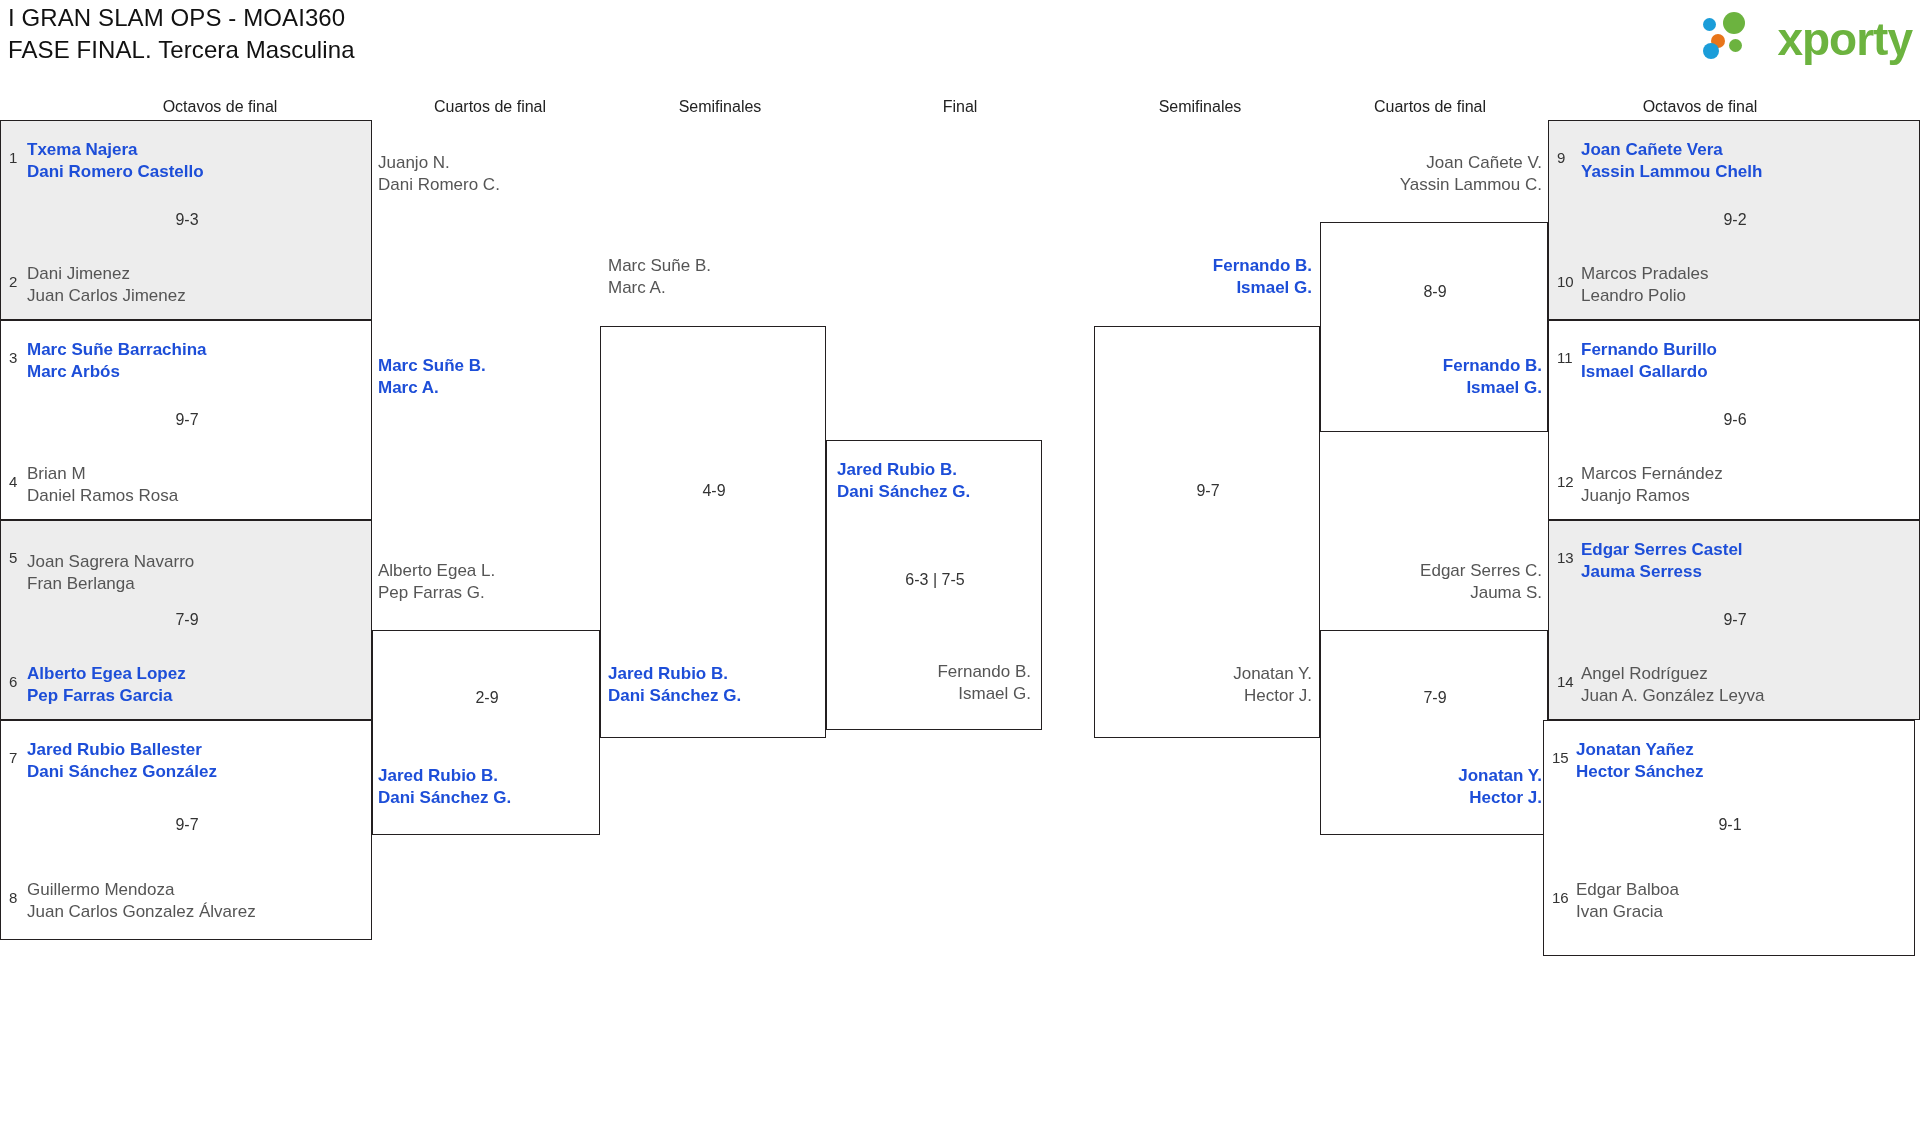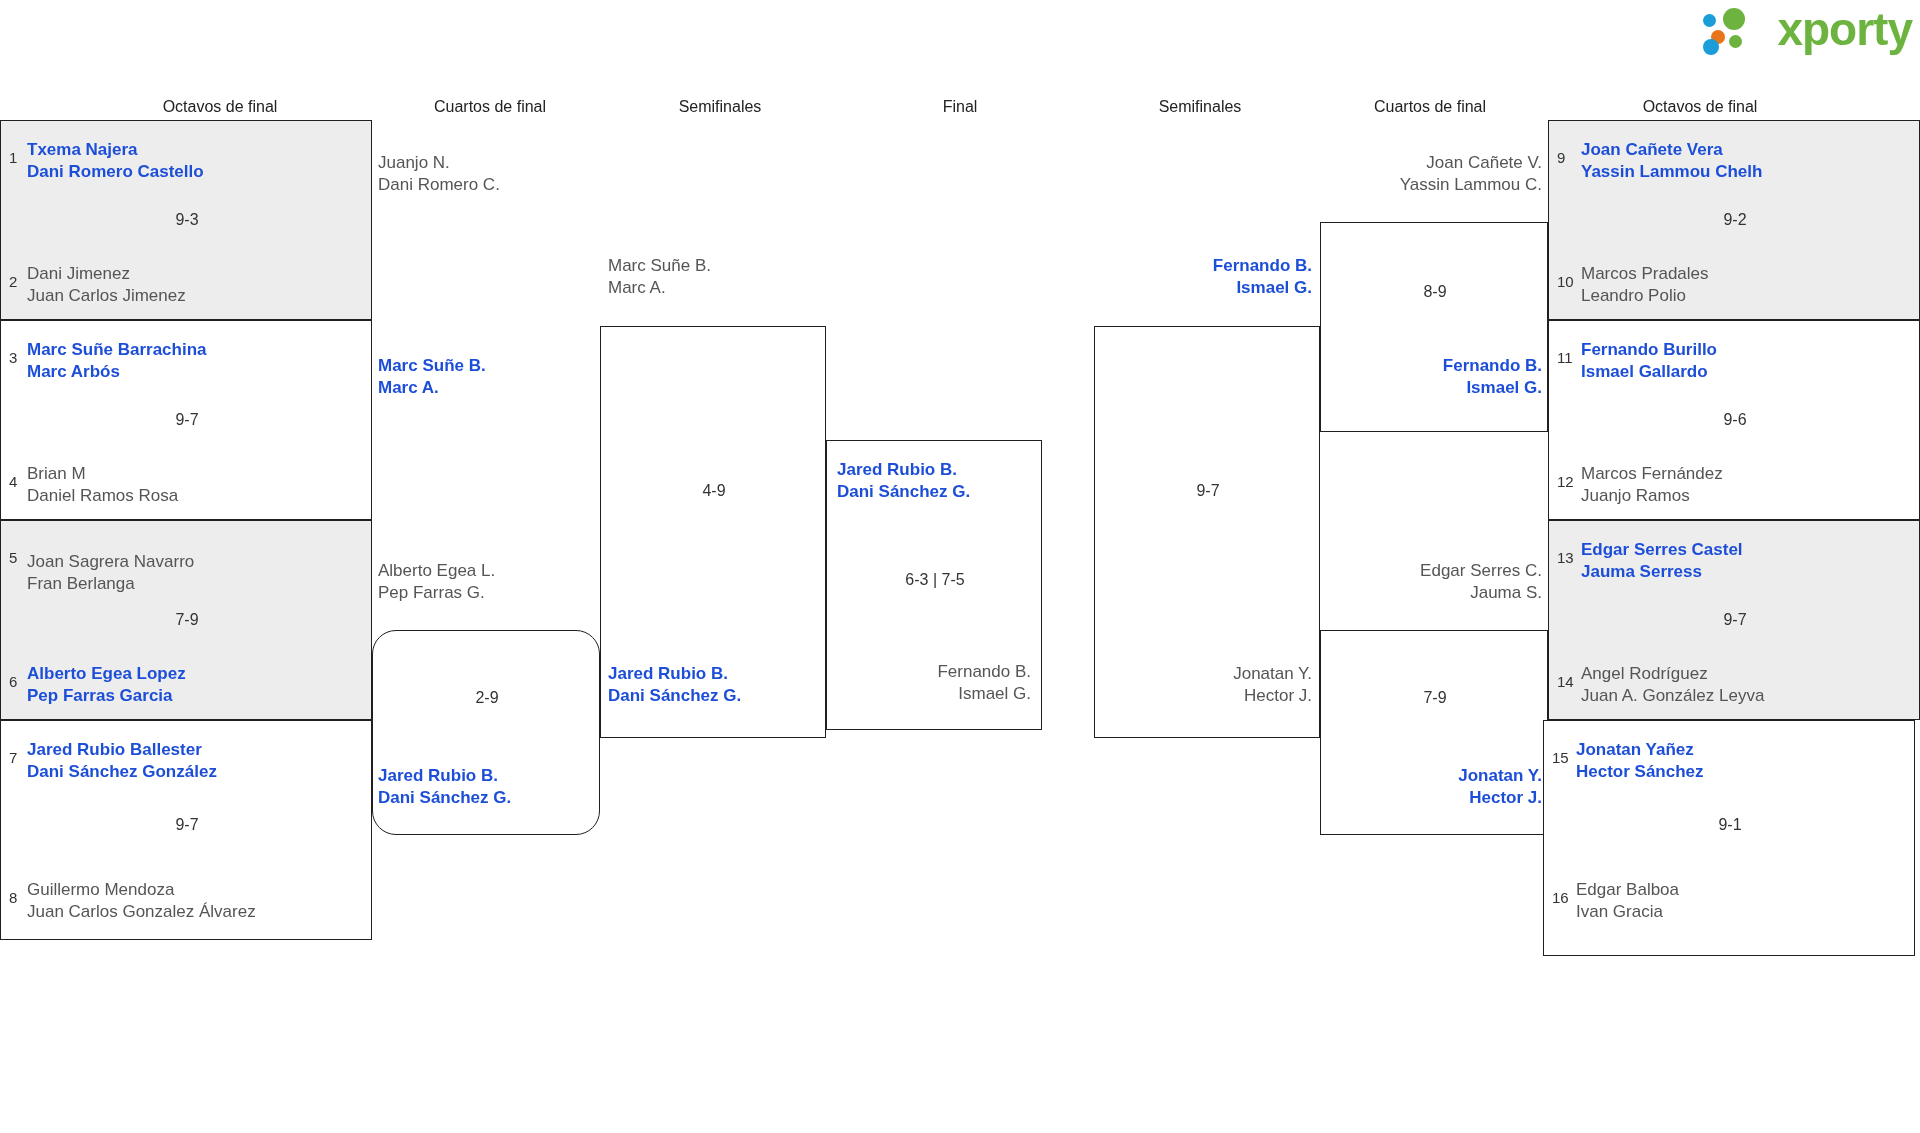--- a/index.html
+++ b/index.html
@@ -6,21 +6,21 @@
   html,body{ width:1920px; height:1133px; background:#ffffff;
     font-family:"Liberation Sans", sans-serif; color:#1a1a1a; }
   .page{ position:relative; width:1920px; height:1133px; overflow:hidden; }
 
   
   .hdr-title{ position:absolute; left:8px; top:2px; font-size:24px;
     line-height:32px; font-weight:400; color:#111; letter-spacing:.1px; }
   .hdr-title div{ white-space:nowrap; }
 
   .logo{ position:absolute; right:8px; top:6px; height:56px;
-    display:flex; align-items:flex-start; gap:18px; }
+    display:flex; align-items:flex-end; gap:18px; }
   .logo-dots{ position:relative; width:56px; height:52px; }
   .logo-dots i{ position:absolute; border-radius:50%; display:block; }
   .logo-word{ font-size:46px; line-height:46px; font-weight:700;
     letter-spacing:-1px; }
 
   
   .rlabel{ position:absolute; font-size:16px; color:#222; text-align:center;
     white-space:nowrap; top:98px; }
 
   
@@ -35,20 +35,24 @@
   .names.lose{ font-weight:400; color:#555; }
   .names.ralign{ text-align:right; }
   .score{ position:absolute; font-size:16px; color:#333; white-space:nowrap; }
   .score.c{ text-align:center; }
 </style>
 </head>
 <body>
 
 <div class="page">
 
+  <div class="hdr-title">
+    <div>I GRAN SLAM OPS - MOAI360</div>
+    <div>FASE FINAL. Tercera Masculina</div>
+  </div>
 
   <div class="logo">
     <div class="logo-dots">
       <i style="left:0px;  top:8px;  width:13px; height:13px; background:#1b9dd9;"></i>
       <i style="left:8px;  top:24px; width:14px; height:14px; background:#e8751a;"></i>
       <i style="left:0px;  top:33px; width:16px; height:16px; background:#1b9dd9;"></i>
       <i style="left:20px; top:2px;  width:22px; height:22px; background:#6cb33f;"></i>
       <i style="left:26px; top:29px; width:13px; height:13px; background:#6cb33f;"></i>
     </div>
     <div class="logo-word" style="color:#6cb33f;">xporty</div>
@@ -124,21 +128,21 @@
   </div>
   <div class="names win" style="left:378px; top:355px;">
     <div>Marc Suñe B.</div>
     <div>Marc A.</div>
   </div>
 
   <div class="names lose" style="left:378px; top:560px;">
     <div>Alberto Egea L.</div>
     <div>Pep Farras G.</div>
   </div>
-  <div class="box plain" style="left:372px; top:630px; width:228px; height:205px;border-radius:24px;">
+  <div class="box plain" style="left:372px; top:630px; width:228px; height:205px;">
     <div class="score c" style="left:0px; top:58px; width:228px;">2-9</div>
   </div>
   <div class="names win" style="left:378px; top:765px;">
     <div>Jared Rubio B.</div>
     <div>Dani Sánchez G.</div>
   </div>
 
   <div class="names lose" style="left:608px; top:255px;">
     <div>Marc Suñe B.</div>
     <div>Marc A.</div>

